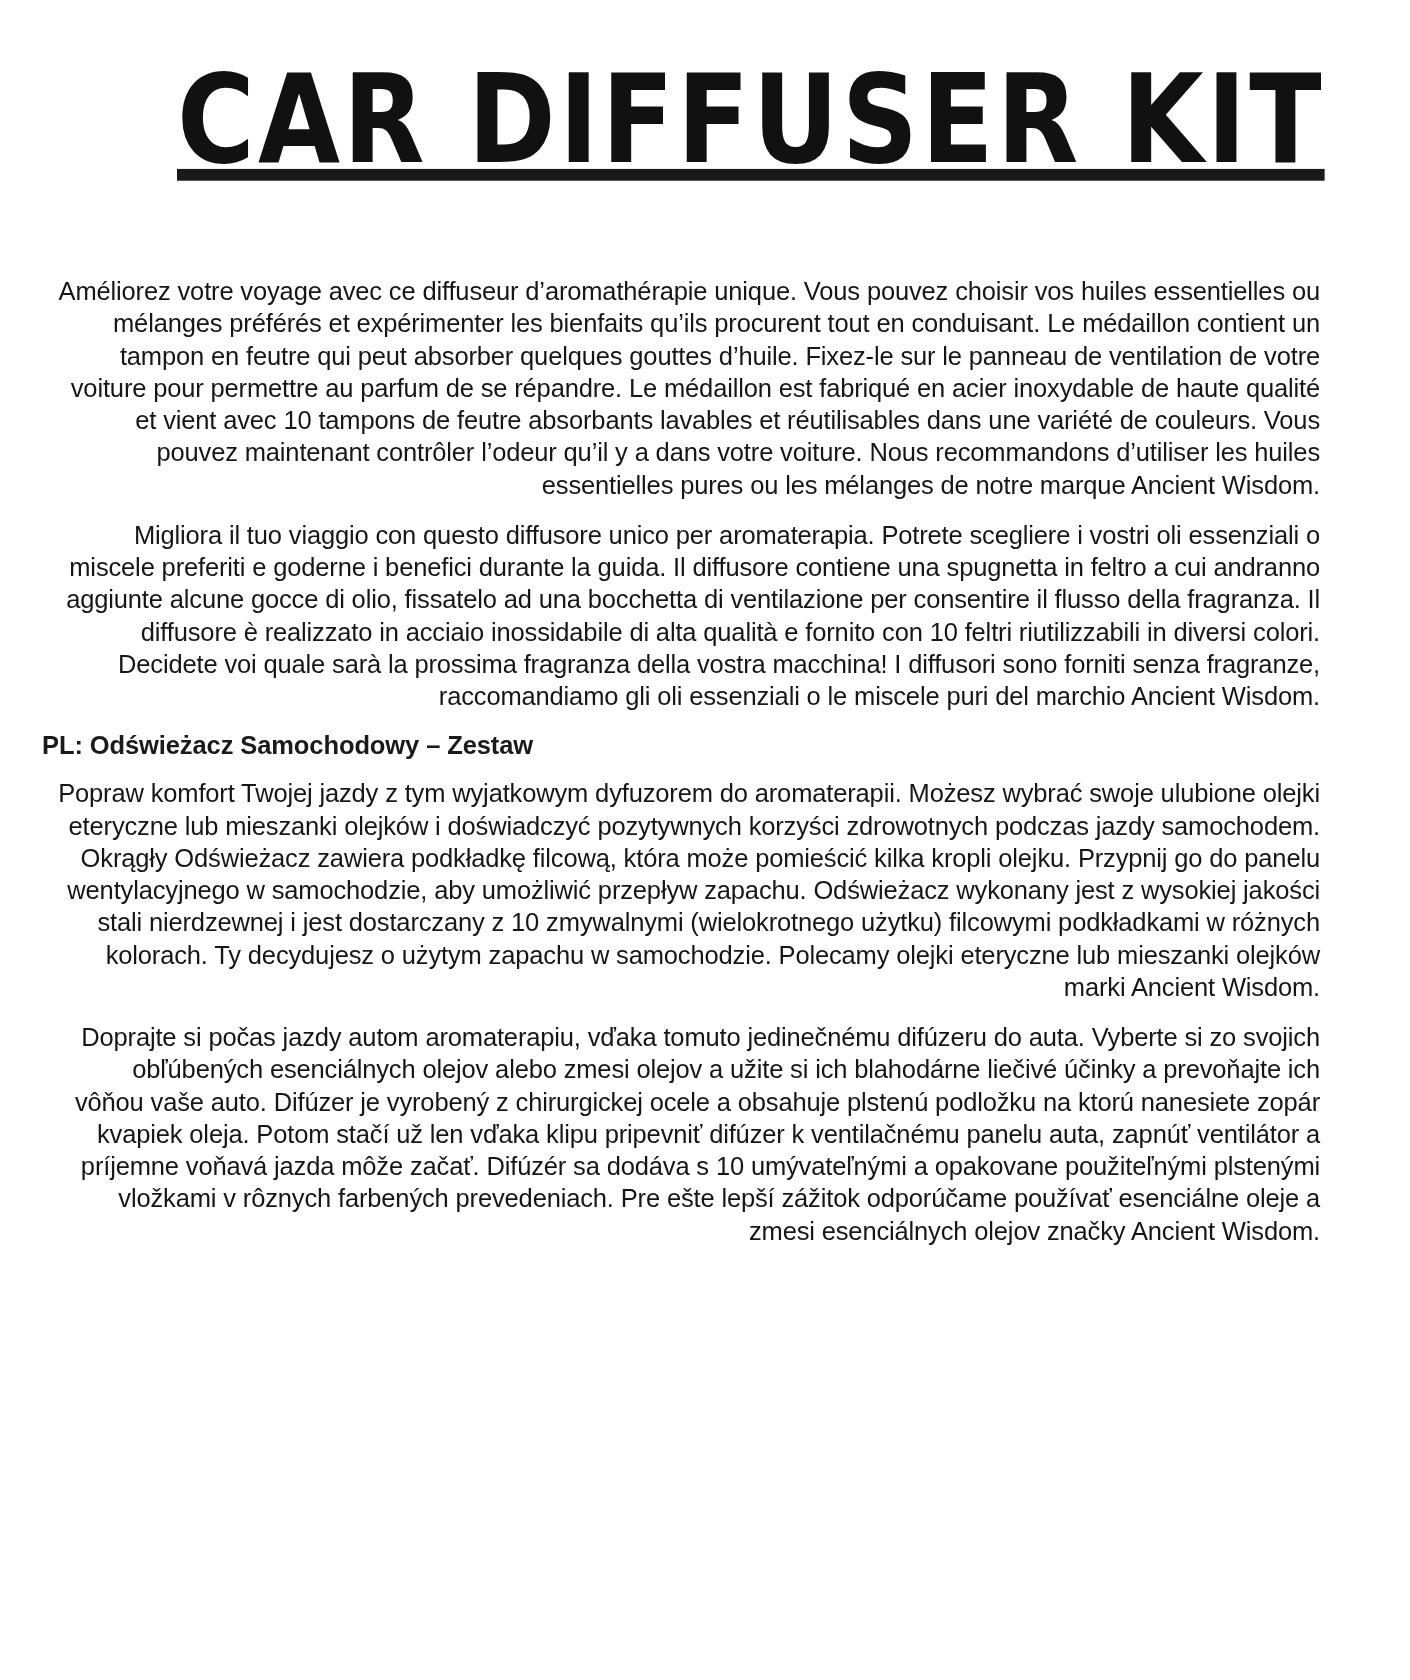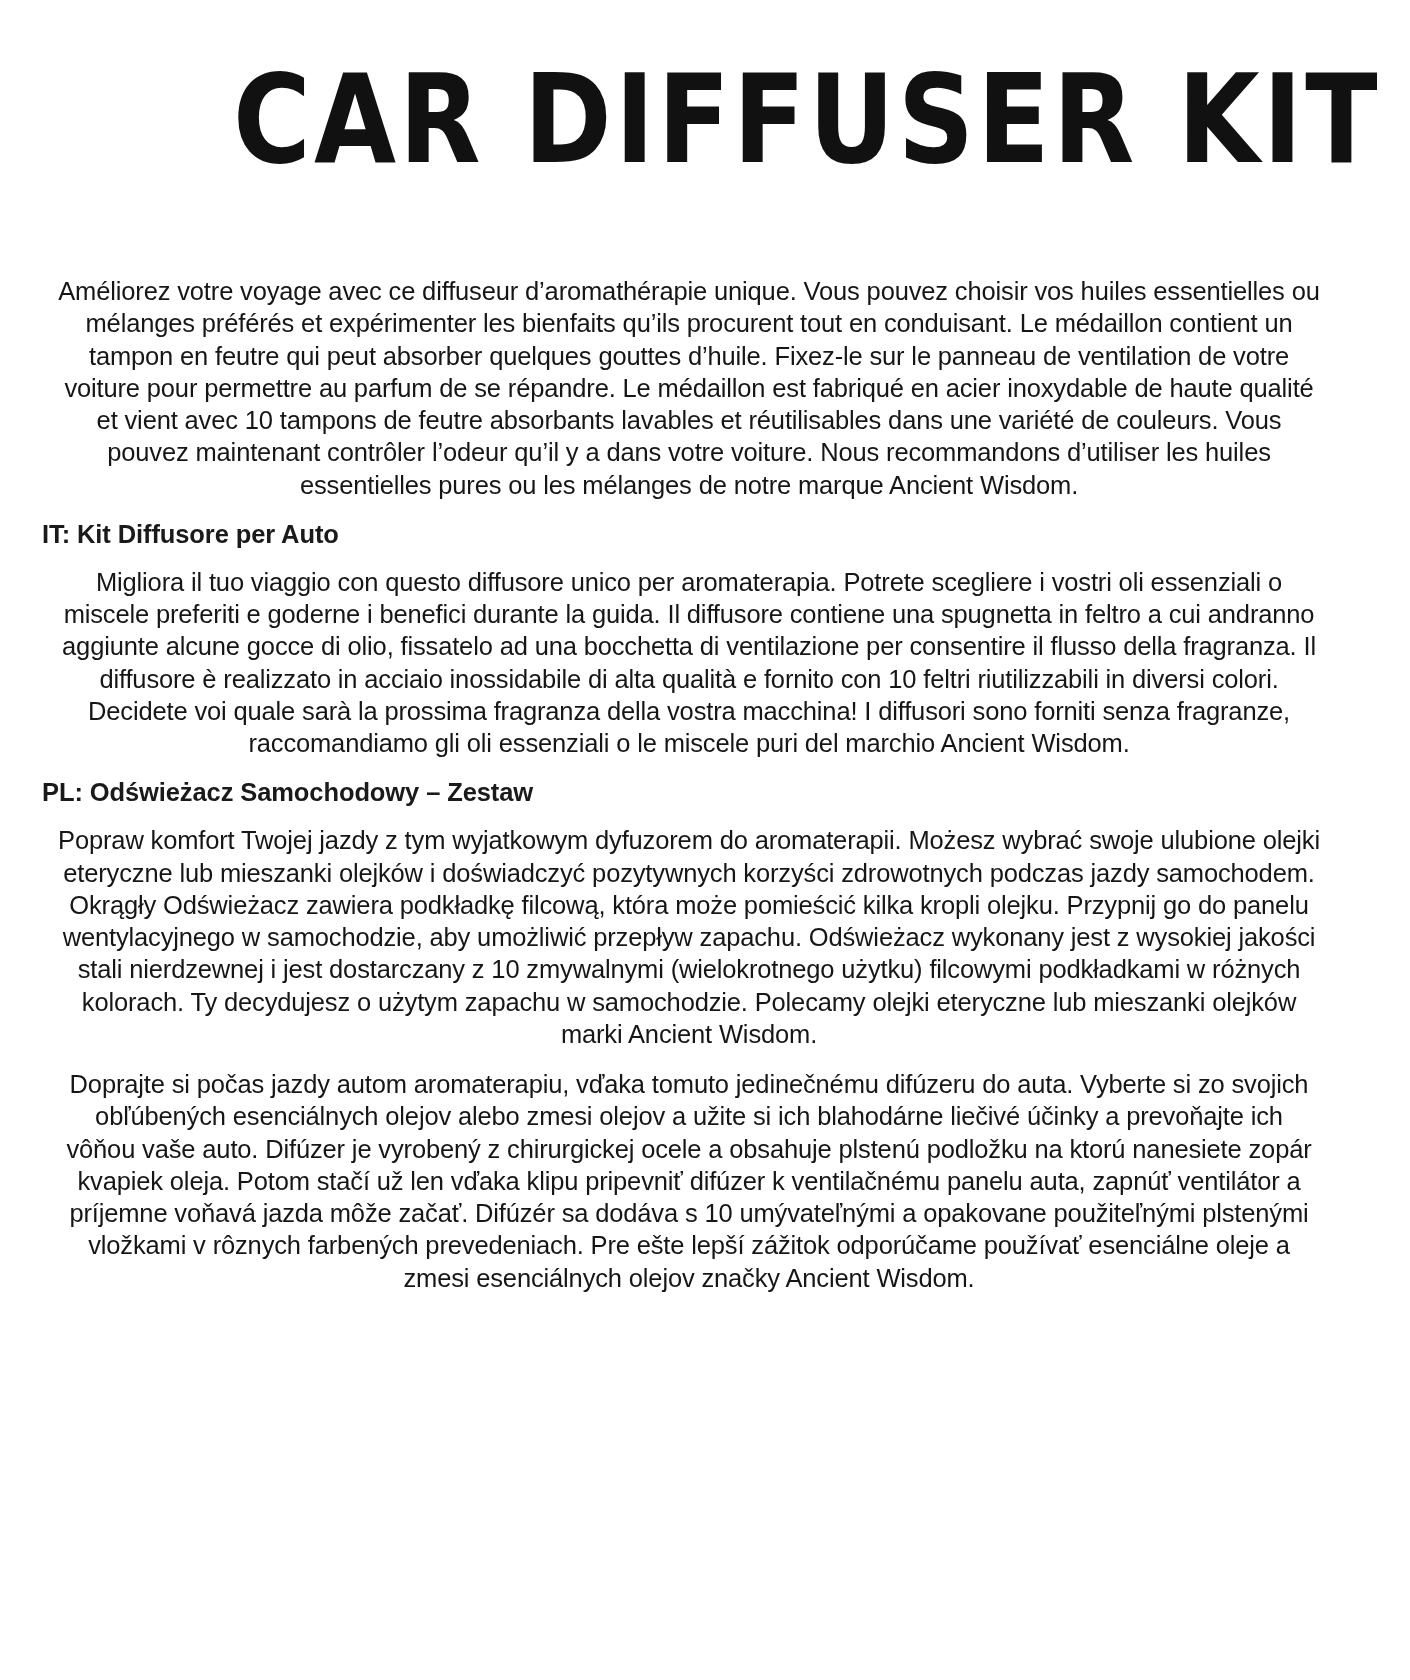--- a/index.html
+++ b/index.html
@@ -18,23 +18,24 @@
     width: 1410px;
     height: 1680px;
     box-sizing: border-box;
     padding: 40px 52px 0 40px;
     position: relative;
   }
   .title-wrap {
     height: 165px;
     display: flex;
     align-items: flex-start;
-    justify-content: flex-end;
+    justify-content: center;
     padding-left: 82px;
     padding-top: 18px;
+    text-decoration: underline;
   }
   .title {
     font-family: "DejaVu Sans", sans-serif;
     font-weight: 700;
     font-size: 104px;
     line-height: 1;
     letter-spacing: 3px;
     color: #111111;
     white-space: nowrap;
     transform: scaleY(1.18) scaleX(1.02);
@@ -57,41 +58,40 @@
     line-height: 1.22;
     margin: 0 0 2px 0;
     letter-spacing: -0.1px;
   }
   .block-body {
     font-size: 25.5px;
     font-weight: 400;
     line-height: 1.265;
     margin: 16px;
     letter-spacing: -0.15px;
-    text-align: center;
+    text-align: right;
     color: #161616;
   }
 </style>
 </head>
 <body>
 
 <div class="page">
 
   <div class="title-wrap">
     <div class="title">CAR DIFFUSER KIT</div>
   </div>
 
   <div class="content">
 
     <div class="block">
       <p class="block-body">Améliorez votre voyage avec ce diffuseur d’aromathérapie unique. Vous pouvez choisir vos huiles essentielles ou mélanges préférés et expérimenter les bienfaits qu’ils procurent tout en conduisant. Le médaillon contient un tampon en feutre qui peut absorber quelques gouttes d’huile. Fixez-le sur le panneau de ventilation de votre voiture pour permettre au parfum de se répandre. Le médaillon est fabriqué en acier inoxydable de haute qualité et vient avec 10 tampons de feutre absorbants lavables et réutilisables dans une variété de couleurs. Vous pouvez maintenant contrôler l’odeur qu’il y a dans votre voiture. Nous recommandons d’utiliser les huiles essentielles pures ou les mélanges de notre marque Ancient Wisdom.</p>
     </div>
 
     <div class="block">
-      <p class="block-heading">IT: Kit Diffusore per Auto</p>
       <p class="block-body">Migliora il tuo viaggio con questo diffusore unico per aromaterapia. Potrete scegliere i vostri oli essenziali o miscele preferiti e goderne i benefici durante la guida. Il diffusore contiene una spugnetta in feltro a cui andranno aggiunte alcune gocce di olio, fissatelo ad una bocchetta di ventilazione per consentire il flusso della fragranza. Il diffusore è realizzato in acciaio inossidabile di alta qualità e fornito con 10 feltri riutilizzabili in diversi colori. Decidete voi quale sarà la prossima fragranza della vostra macchina! I diffusori sono forniti senza fragranze, raccomandiamo gli oli essenziali o le miscele puri del marchio Ancient Wisdom.</p>
     </div>
 
     <div class="block">
       <p class="block-heading">PL: Odświeżacz Samochodowy – Zestaw</p>
       <p class="block-body">Popraw komfort Twojej jazdy z tym wyjatkowym dyfuzorem do aromaterapii.  Możesz wybrać swoje ulubione olejki eteryczne lub mieszanki olejków i doświadczyć pozytywnych korzyści zdrowotnych podczas jazdy samochodem. Okrągły Odświeżacz zawiera podkładkę filcową, która może pomieścić kilka kropli olejku. Przypnij go do panelu wentylacyjnego w samochodzie, aby umożliwić przepływ zapachu. Odświeżacz wykonany jest z wysokiej jakości stali nierdzewnej i jest dostarczany z 10 zmywalnymi (wielokrotnego użytku) filcowymi podkładkami w różnych kolorach. Ty decydujesz o użytym zapachu w samochodzie. Polecamy olejki eteryczne lub mieszanki olejków marki Ancient Wisdom.</p>
     </div>
 
     <div class="block">
       <p class="block-body">Doprajte si počas jazdy autom aromaterapiu, vďaka tomuto jedinečnému difúzeru do auta. Vyberte si zo svojich obľúbených esenciálnych olejov alebo zmesi olejov a užite si ich blahodárne liečivé účinky a prevoňajte ich vôňou vaše auto. Difúzer je vyrobený z chirurgickej ocele a obsahuje plstenú podložku na ktorú nanesiete zopár kvapiek oleja. Potom stačí už len vďaka klipu pripevniť difúzer k ventilačnému panelu auta, zapnúť ventilátor a príjemne voňavá jazda môže začať. Difúzér sa dodáva s 10 umývateľnými a opakovane použiteľnými plstenými vložkami v rôznych farbených prevedeniach. Pre ešte lepší zážitok odporúčame používať esenciálne oleje a zmesi esenciálnych olejov značky Ancient Wisdom.</p>

